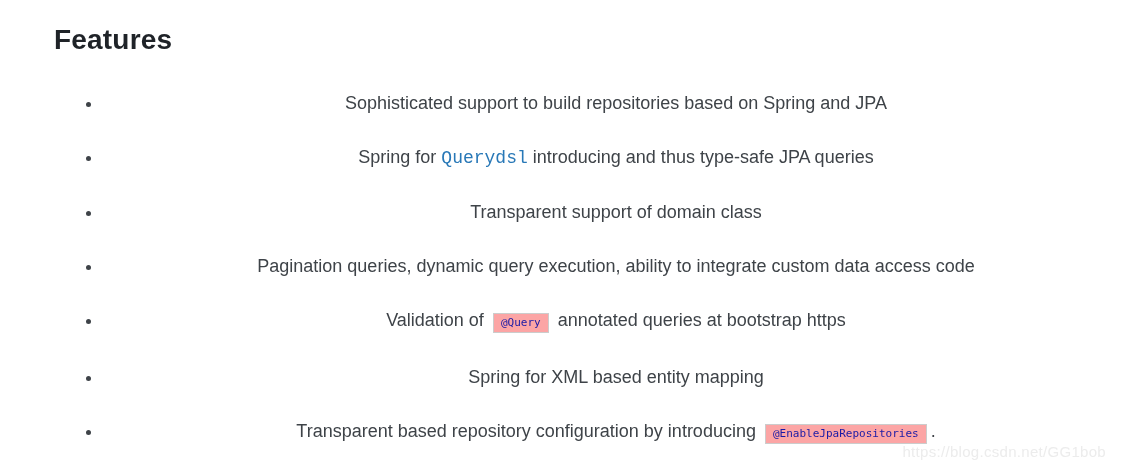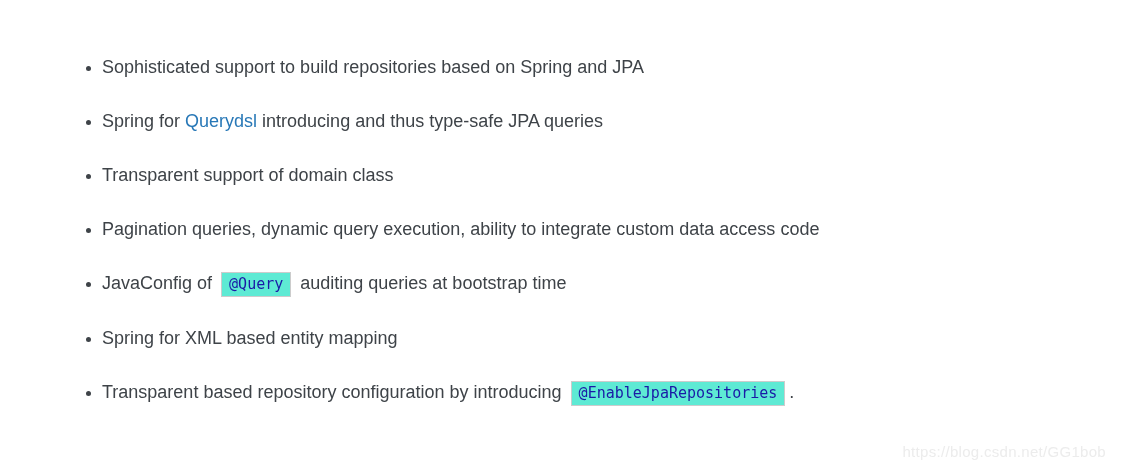--- a/index.html
+++ b/index.html
@@ -22,64 +22,67 @@
     font-size: 28px;
     line-height: 36px;
     font-weight: 700;
     color: var(--heading-color, #1f2328);
     letter-spacing: 0.2px;
   }
   .features-list {
     margin: 33px 0 0 0;
     padding: 0 0 0 48px;
     list-style: disc outside;
+    text-align: center;
   }
   .features-list li {
     font-size: 18px;
     line-height: 24px;
     margin-bottom: 30px;
     color: var(--body-color, #3e4348);
   }
   .features-list li::marker {
     color: var(--body-color, #3e4348);
     font-size: 16px;
   }
   .features-list a {
     color: var(--link-color, #2878b7);
     text-decoration: none;
     cursor: pointer;
+    font-family: Liberation Mono, monospace;
   }
   .features-list code {
     font-family: "DejaVu Sans Mono", "Liberation Mono", monospace;
-    font-size: 15px;
+    font-size: 11px;
     color: var(--code-color, #1a1aa6);
-    background: #5eead4;
+    background: #fca5a5;
     border: 1px solid var(--code-border, #cccccc);
     padding: 2px 7px 3px 7px;
     margin: 0 4px;
     white-space: nowrap;
   }
   .watermark {
     position: absolute;
     right: 24px;
     bottom: 9px;
     font-size: 15px;
     letter-spacing: 0.3px;
     color: var(--watermark-color, #ececec);
     user-select: none;
   }
 </style>
 </head>
 <body>
 
 <main class="content">
+  <h1 class="page-title">Features</h1>
   <ul class="features-list">
       <li><span>Sophisticated support to build repositories based on Spring and JPA</span></li>
       <li><span>Spring for </span><a href="#">Querydsl</a><span> introducing and thus type-safe JPA queries</span></li>
       <li><span>Transparent support of domain class</span></li>
       <li><span>Pagination queries, dynamic query execution, ability to integrate custom data access code</span></li>
-      <li><span>JavaConfig of </span><code>@Query</code><span> auditing queries at bootstrap time</span></li>
+      <li><span>Validation of </span><code>@Query</code><span> annotated queries at bootstrap https</span></li>
       <li><span>Spring for XML based entity mapping</span></li>
       <li><span>Transparent based repository configuration by introducing </span><code>@EnableJpaRepositories</code><span>.</span></li>
     </ul>
 </main>
 
 <div class="watermark">https://blog.csdn.net/GG1bob</div>
 
 </body></html>

